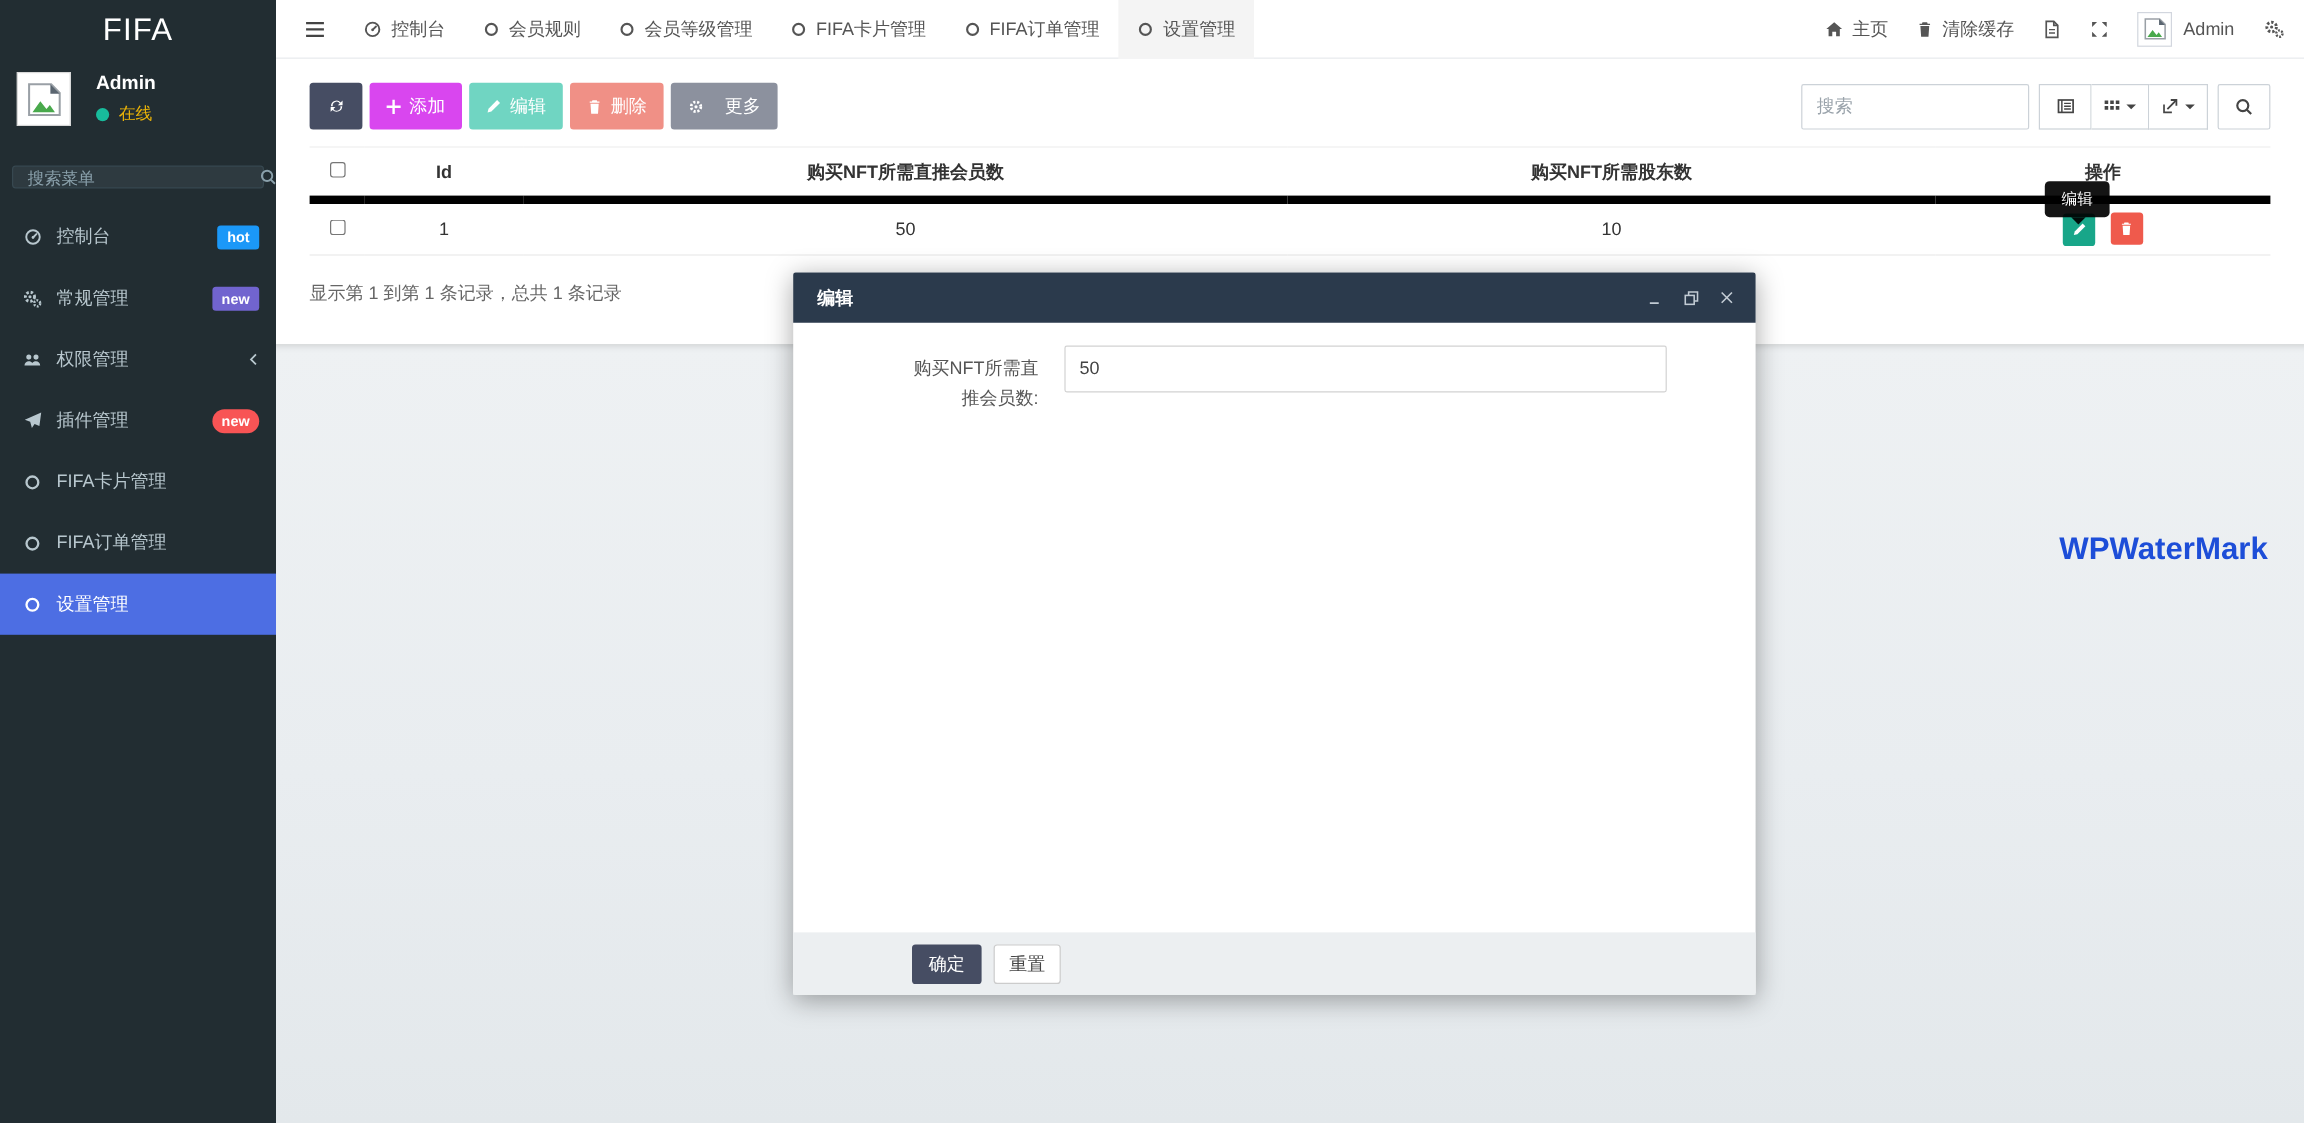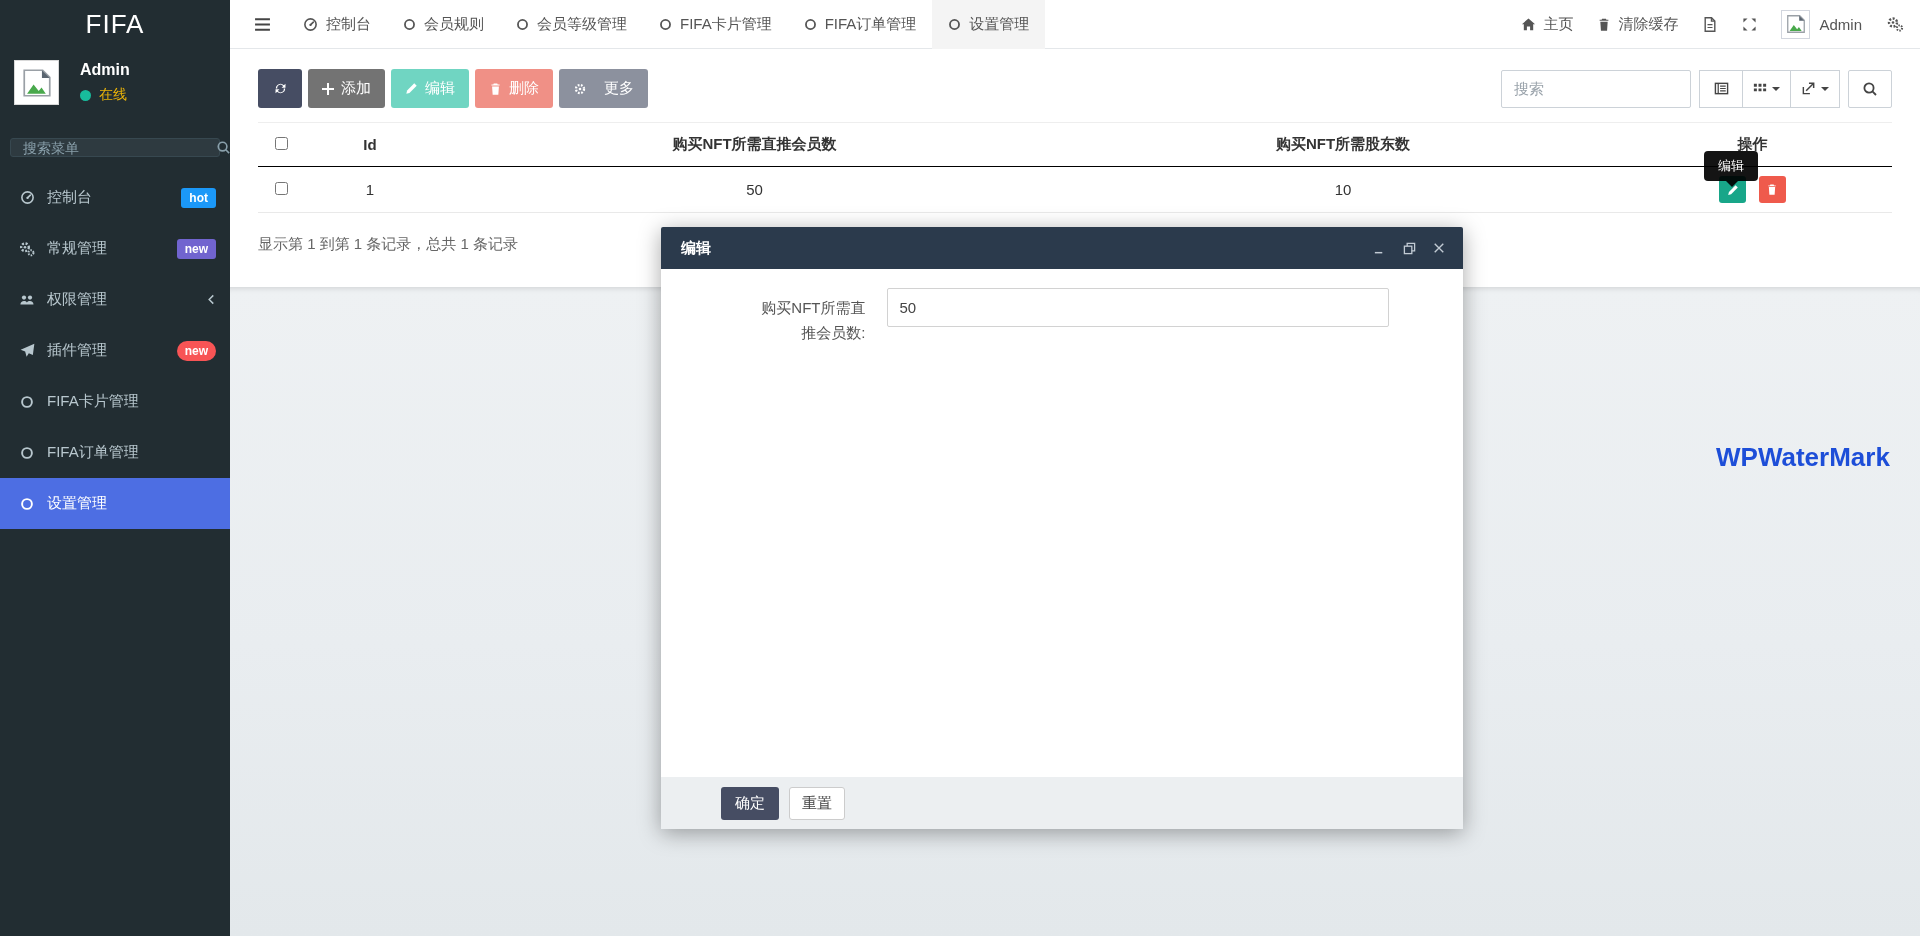--- a/index.html
+++ b/index.html
@@ -56,39 +56,39 @@
   
   .panel { background:#fff; padding:20px 28px 33px; flex:0 0 auto; }
   .spacer { flex:1; background:linear-gradient(180deg,#eef1f3 0%,#e9edf0 55%,#e3e8eb 100%);
     box-shadow:inset 0 7px 7px -7px rgba(0,0,0,.18); }
 
   .toolbar { display:flex; align-items:center; }
   .btn { height:39px; border:0; border-radius:3px; color:#fff; font-size:15px; font-family:inherit;
     display:inline-flex; align-items:center; gap:7px; padding:0 14px; cursor:pointer; }
   .btn + .btn { margin-left:6px; }
   .btn-refresh { background:#464d63; width:44px; justify-content:center; padding:0; }
-  .btn-add { background:#737373; }
+  .btn-add { background:#d946ef; }
   .btn-edit { background:rgba(24,188,156,.62); }
   .btn-del { background:rgba(231,76,60,.62); }
   .btn-more { background:rgba(70,77,99,.62);gap:17px; }
   .tb-right { margin-left:auto; display:flex; align-items:center; }
   .search-box { width:190px; height:38px; border:1px solid #ccd2d8; border-radius:2px;
     padding:0 12px; font-size:15px; color:#555; outline:none; font-family:inherit; }
   .search-box::placeholder { color:#9aa3ab; }
   .btn-group { display:flex; margin-left:8px; }
   .wbtn { height:38px; min-width:44px; background:#fff; border:1px solid #ccd2d8;
     display:inline-flex; align-items:center; justify-content:center; gap:5px; color:#444;
     cursor:pointer; padding:0 10px; }
   .btn-group .wbtn + .wbtn { border-left:0; }
   .wbtn.single { margin-left:8px; border-radius:2px; }
   .caret { width:0; height:0; border-top:4px solid #444; border-left:4px solid transparent;
     border-right:4px solid transparent; display:inline-block; }
 
   table { width:100%; border-collapse:collapse; table-layout:fixed; margin-top:14px; }
-  th { height:44px; border-top:1px solid #eee; border-bottom:1px solid #000000;
+  th { height:44px; border-top:1px solid #eee; border-bottom:7px solid #000000;
     font-weight:bold; font-size:15px; color:#333; text-align:center;margin-top:16px; }
   td { height:46px; border-bottom:1px solid #e9e9e9; text-align:center; font-size:15px; color:#333; }
   .act-btn { width:27px; height:27px; border:0; border-radius:3px; color:#fff;
     display:inline-flex; align-items:center; justify-content:center; cursor:pointer; }
   .act-edit { background:#18a689; }
   .act-del { background:#ef5a4c; margin-left:8px; }
   .summary { margin-top:22px; color:#666; }
 
   
   .tooltip { position:absolute; left:1704px; top:151px; background:rgba(0,0,0,.92); color:#fff;
@@ -103,21 +103,21 @@
     padding:0 18px 0 20px; border-radius:2px 2px 0 0; flex:0 0 auto; cursor:move; }
   .modal-title { color:#fff; font-weight:bold; }
   .modal-ctrls { margin-left:auto; display:flex; align-items:center; gap:17px; color:#c2cbd4; }
   .mctl { cursor:pointer; display:flex; }
   .modal-body { flex:1; padding-top:19px; }
   .m-row { display:flex; margin-bottom:26px;justify-content:center; }
   .m-label { width:110px; margin-left:20px; text-align:right; color:#555; line-height:25px; padding-top:7px; }
   .m-input { margin-left:21px; width:502px; height:39px; border:1px solid #d2d2d2; border-radius:2px;
     padding:0 12px; font-size:15px; color:#444; outline:none; font-family:inherit; }
   .modal-foot { height:52px; background:#eceff1; display:flex; align-items:center;
-    padding-left:60px; gap:10px; flex:0 0 auto; }
+    padding-left:99px; gap:10px; flex:0 0 auto; }
   .btn-ok { height:33px; padding:0 14px; background:#464d63; color:#fff; border:0; border-radius:3px;
     font-size:15px; font-family:inherit; cursor:pointer; }
   .btn-reset { height:33px; padding:0 12px; background:#fff; color:#444; border:1px solid #ccc;
     border-radius:3px; font-size:15px; font-family:inherit; cursor:pointer; }
 
   .watermark { position:absolute; left:1716px; top:442px; font-size:26px; font-weight:bold;
     color:#1d4ed8; z-index:20; }
 </style>
 </head>
 <body>

